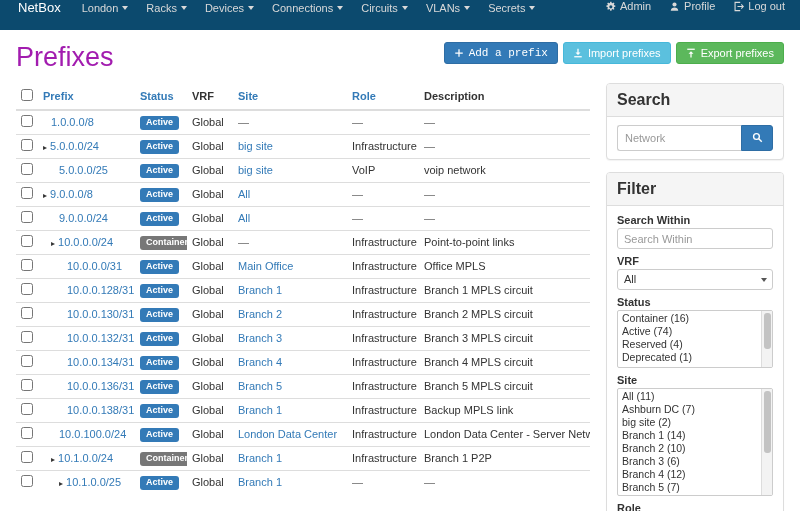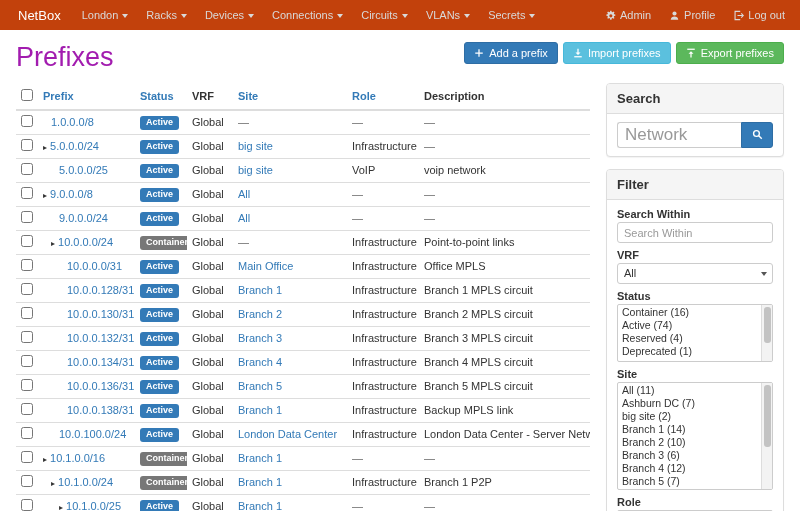--- a/index.html
+++ b/index.html
@@ -2,36 +2,36 @@
 <html><head>
 <meta charset="utf-8">
 <style>
   * { box-sizing:border-box; margin:0; padding:0; }
   html, body { width:800px; height:511px; overflow:hidden; }
   body { font-family:"Liberation Sans","DejaVu Sans",sans-serif; font-size:12px; color:#333; background:#fff; }
   a { text-decoration:none; color:inherit; }
   button { font-family:inherit; }
 
   
-  .navbar { height:30px; background:#c2410c; display:flex; justify-content:space-between; align-items:center; padding:0 6px; }
+  .navbar { height:30px; background:#0c4a6e; display:flex; justify-content:space-between; align-items:flex-start; padding:0 6px; }
   .nav-group { display:flex; align-items:stretch; }
   .brand { display:flex; align-items:center; padding:0 12px; color:#fff; font-size:13px; cursor:pointer; }
   .nav-item { display:flex; align-items:center; gap:4px; padding:0 9px; color:#d9d9d9; font-size:11px; cursor:pointer; white-space:nowrap; }
   .nav-item.active { background:#4e4e4e; color:#fff; }
   .caret { width:0; height:0; border-top:4px solid currentColor; border-left:3.5px solid transparent; border-right:3.5px solid transparent; display:inline-block; margin-top:1px; }
   .nav-icon { display:inline-flex; width:11px; height:11px; }
   .nav-icon svg { width:11px; height:11px; }
 
   
   .page { padding:4px 16px 0; }
   .page-header { display:flex; justify-content:space-between; align-items:flex-start; }
   h1.page-title { font-size:27px; font-weight:400; color:#a21caf; margin:8px 0 10px; }
   .toolbar { display:flex; gap:5px; margin-top:8px; }
   .btn { display:inline-flex; align-items:center; gap:5px; padding:4px 9px; font-size:11px; color:#fff; border-radius:3px; border:1px solid rgba(0,0,0,.18); cursor:pointer; }
-  .btn-primary { background:#337ab7; border-color:#2e6da4; }
+  .btn-primary { background:#337ab7; border-color:#2e6da4;font-family:Liberation Mono, monospace; }
   .btn-info    { background:#5bc0de; border-color:#46b8da; }
   .btn-success { background:#5cb85c; border-color:#4cae4c; }
   .btn-icon { display:inline-flex; } .btn-icon svg { width:10px; height:10px; }
 
   .columns { display:flex; gap:16px; align-items:flex-start; }
   .main { flex:1; min-width:0; }
   .sidebar { width:178px; flex:none; }
 
   
   table.prefix-table { width:100%; border-collapse:collapse; font-size:11px; table-layout:fixed; }
@@ -43,24 +43,24 @@
   a.link { color:#337ab7; }
   .chevron { font-size:8px; color:#333; margin-right:3px; }
   .dash { color:#666; }
   .label { display:inline-block; padding:2px 6px 3px; font-size:9px; font-weight:bold; line-height:1; color:#fff; border-radius:3px; }
   .label-primary { background:#337ab7; }
   .label-default { background:#777; }
   input[type=checkbox] { width:12px; height:12px; cursor:pointer; }
 
   
   .panel { border:1px solid #ddd; border-radius:4px; margin-bottom:12px; background:#fff; box-shadow:0 1px 1px rgba(0,0,0,.05); }
-  .panel-heading { background:#f5f5f5; border-bottom:1px solid #ddd; padding:7px 10px; font-weight:bold; font-size:13px; border-radius:3px 3px 0 0; }
+  .panel-heading { background:#f5f5f5; border-bottom:1px solid #ddd; padding:7px 10px; font-weight:bold; font-size:16px; border-radius:3px 3px 0 0; }
   .panel-body { padding:8px 10px; }
   .input-group { display:flex; }
-  .input-group input { flex:1; min-width:0; height:26px; border:1px solid #ccc; border-right:0; border-radius:3px 0 0 3px; padding:0 7px; font-size:17px; color:#555; }
+  .input-group input { flex:1; min-width:0; height:26px; border:1px solid #ccc; border-right:0; border-radius:3px 0 0 3px; padding:0 7px; font-size:11px; color:#555; }
   .input-group input::placeholder { color:#999; }
   .btn-search { width:32px; height:26px; background:#337ab7; border:1px solid #2e6da4; border-radius:0 3px 3px 0; display:flex; align-items:center; justify-content:center; cursor:pointer; }
   .btn-search svg { width:11px; height:11px; }
 
   .filter-field { margin-bottom:6px; }
   .filter-label { display:block; font-weight:bold; font-size:11px; margin-bottom:2px; color:#333; }
   .text-input { width:100%; height:21px; border:1px solid #ccc; border-radius:3px; padding:0 6px; font-size:11px; color:#555; }
   .text-input::placeholder { color:#999; }
   .select-box { position:relative; width:100%; height:21px; border:1px solid #ccc; border-radius:3px; padding:3px 18px 0 6px; font-size:11px; background:#fff; cursor:pointer; }
   .select-box .caret2 { position:absolute; right:5px; top:8px; width:0; height:0; border-top:4px solid #555; border-left:3.5px solid transparent; border-right:3.5px solid transparent; }
@@ -355,31 +355,20 @@
     <td class="col-prefix">
       <span class="prefix-wrap" style="padding-left: 16px;"><a href="#" class="link prefix-link">10.0.100.0/24</a></span>
     </td>
     <td class="col-status"><span class="label status-badge label-primary">Active</span></td>
     <td class="col-vrf vrf-cell">Global</td>
     <td class="col-site"><a href="#" class="link site-link">London Data Center</a></td>
     <td class="col-role role-cell">Infrastructure</td>
     <td class="desc-cell">London Data Center - Server Network</td>
   </tr>
 
-  <tr>
-    <td class="col-cb"><input type="checkbox" style=""></td>
-    <td class="col-prefix">
-      <span class="prefix-wrap" style="padding-left: 0px;"><span class="chevron">▸</span><a href="#" class="link prefix-link">10.1.0.0/16</a></span>
-    </td>
-    <td class="col-status"><span class="label status-badge label-default">Container</span></td>
-    <td class="col-vrf vrf-cell">Global</td>
-    <td class="col-site"><a href="#" class="link site-link">Branch 1</a></td>
-    <td class="col-role role-cell dash">—</td>
-    <td class="desc-cell dash">—</td>
-  </tr>
 
   <tr>
     <td class="col-cb"><input type="checkbox" style=""></td>
     <td class="col-prefix">
       <span class="prefix-wrap" style="padding-left: 8px;"><span class="chevron">▸</span><a href="#" class="link prefix-link">10.1.0.0/24</a></span>
     </td>
     <td class="col-status"><span class="label status-badge label-default">Container</span></td>
     <td class="col-vrf vrf-cell">Global</td>
     <td class="col-site"><a href="#" class="link site-link">Branch 1</a></td>
     <td class="col-role role-cell">Infrastructure</td>

